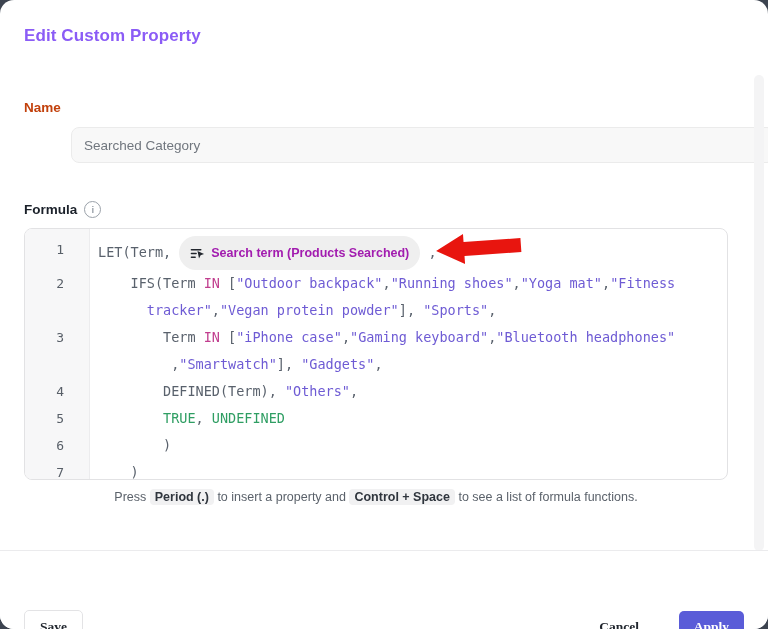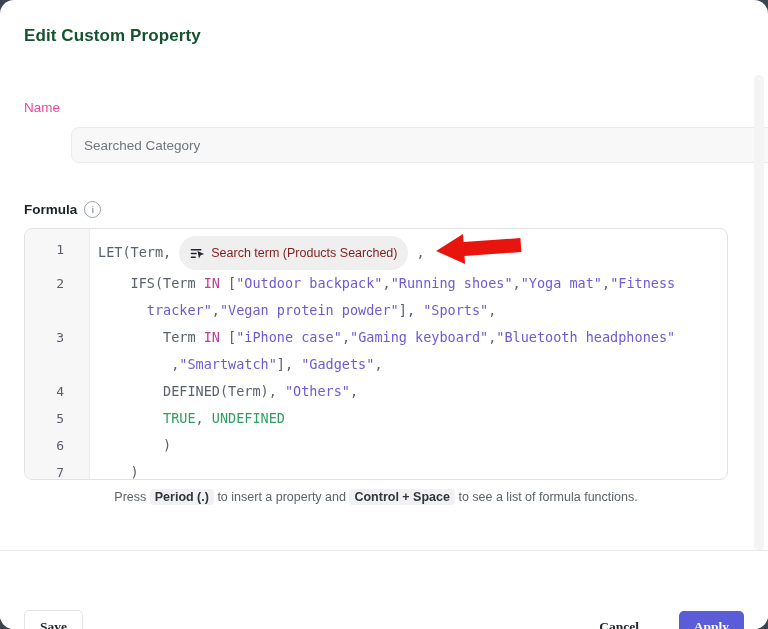--- a/index.html
+++ b/index.html
@@ -1,18 +1,18 @@
 <!DOCTYPE html>
 <html><head>
 <meta charset="utf-8">
 <style>
   html,body{margin:0;padding:0;width:768px;height:629px;background:#3d4450;font-family:"Liberation Sans","DejaVu Sans",sans-serif;}
   .modal{position:absolute;inset:0;background:#ffffff;border-radius:14px;overflow:hidden;}
-  .title{position:absolute;left:24px;top:26px;font-size:17px;font-weight:700;color:#14532d;letter-spacing:.1px;}
-  .field-label{position:absolute;left:24px;font-size:13.5px;font-weight:400;color:#ec4899;}
+  .title{position:absolute;left:24px;top:26px;font-size:17px;font-weight:700;color:#8b5cf6;letter-spacing:.1px;}
+  .field-label{position:absolute;left:24px;font-size:13.5px;font-weight:700;color:#c2410c;}
   .name-input{position:absolute;left:24px;top:127px;width:704px;height:36px;box-sizing:border-box;
     background:#f8f8f8;border:1px solid #ebebeb;border-radius:8px;padding:0 12px;
     font-size:13.5px;color:#70767e;font-family:inherit;outline:none;margin-left:47px;}
   .formula-row{position:absolute;left:24px;right:40px;top:190px;height:32px;}
   .formula-label-wrap{position:absolute;left:0;top:11px;display:flex;align-items:center;gap:7px;}
   .formula-label{font-size:13.5px;font-weight:700;color:#1b212a;}
   .info-icon{width:15px;height:15px;border:1.3px solid #9aa1a9;border-radius:50%;display:inline-flex;
     align-items:center;justify-content:center;font-size:9.5px;color:#9aa1a9;font-weight:600;cursor:pointer;}
   .insert-btn{position:absolute;right:0;top:0;height:31px;display:inline-flex;align-items:center;gap:7px;
     background:#fff;border:1px solid #e4e4e6;border-radius:8px;padding:0 12px;
@@ -26,22 +26,22 @@
   .lineno{flex:0 0 64px;box-sizing:border-box;text-align:right;padding-right:25px;
     font-family:"DejaVu Sans Mono","Liberation Mono",monospace;font-size:13px;color:#585f68;line-height:27px;}
   .code{font-family:"DejaVu Sans Mono","Liberation Mono",monospace;font-size:13.5px;line-height:27px;
     white-space:pre;padding-left:9px;}
   .tok-line{line-height:28px;}
   .c-plain{color:#59616c;}
   .c-kw{color:#c13e8e;}
   .c-str{color:#6e5bd4;}
   .c-green{color:#2f9e63;}
   .token-pill{display:inline-flex;align-items:center;gap:6px;background:#efefef;border-radius:999px;
-    padding:3px 11px;font-family:"Liberation Sans","DejaVu Sans",sans-serif;font-size:12.5px;font-weight:400;
-    color:#7f1d1d;vertical-align:middle;cursor:pointer;}
+    padding:3px 11px;font-family:"Liberation Sans","DejaVu Sans",sans-serif;font-size:12.5px;font-weight:700;
+    color:#a21caf;vertical-align:middle;cursor:pointer;}
   .hint{position:absolute;left:24px;width:704px;top:490px;text-align:center;font-size:12.5px;color:#5b626b;}
   .kbd{background:#f1f1f2;border-radius:4px;padding:1px 5px;color:#2f353d;font-weight:600;}
   .scrollbar-track{position:absolute;right:4px;top:75px;width:10px;height:476px;background:#f4f4f5;border-radius:5px;cursor:pointer;}
   .footer{position:absolute;left:0;right:0;bottom:0;height:78px;border-top:1px solid #ebebed;background:#fff;}
   .btn{display:inline-flex;align-items:center;justify-content:center;font-family:Liberation Serif, serif;font-size:13.5px;
     border-radius:5px;cursor:pointer;margin-top:37px;}
   .save-btn{position:absolute;left:24px;top:22px;height:33px;padding:0 15px;background:#fff;
     border:1px solid #e3e3e5;color:#21262e;font-weight:600;}
   .cancel-btn{position:absolute;right:125px;top:22px;height:33px;padding:0 4px;background:transparent;
     border:none;color:#21262e;font-weight:700;}

